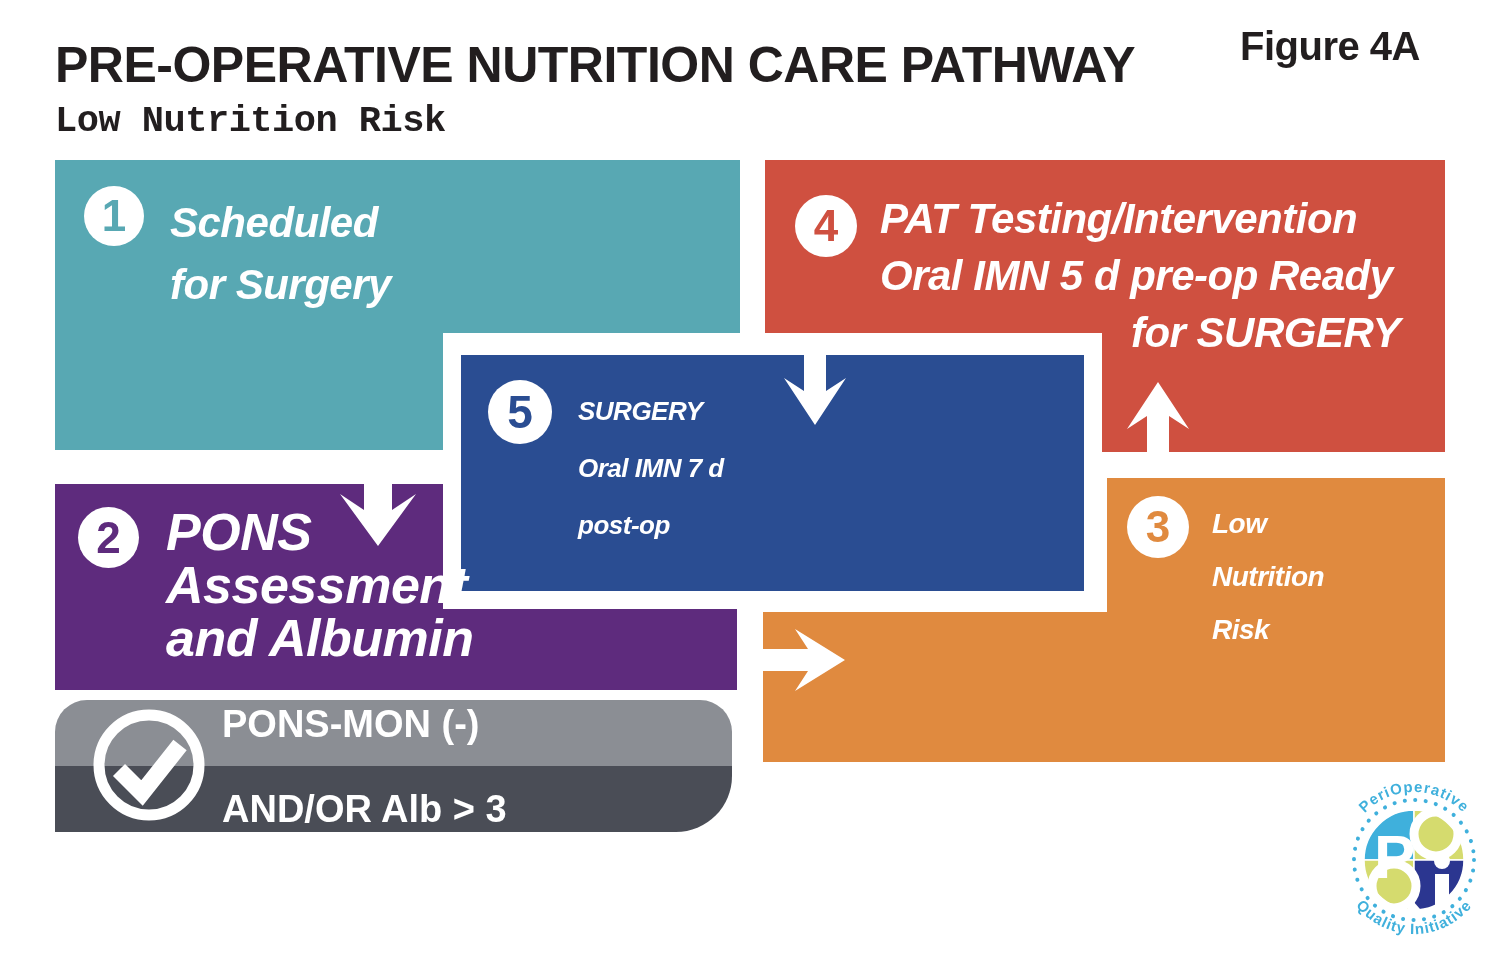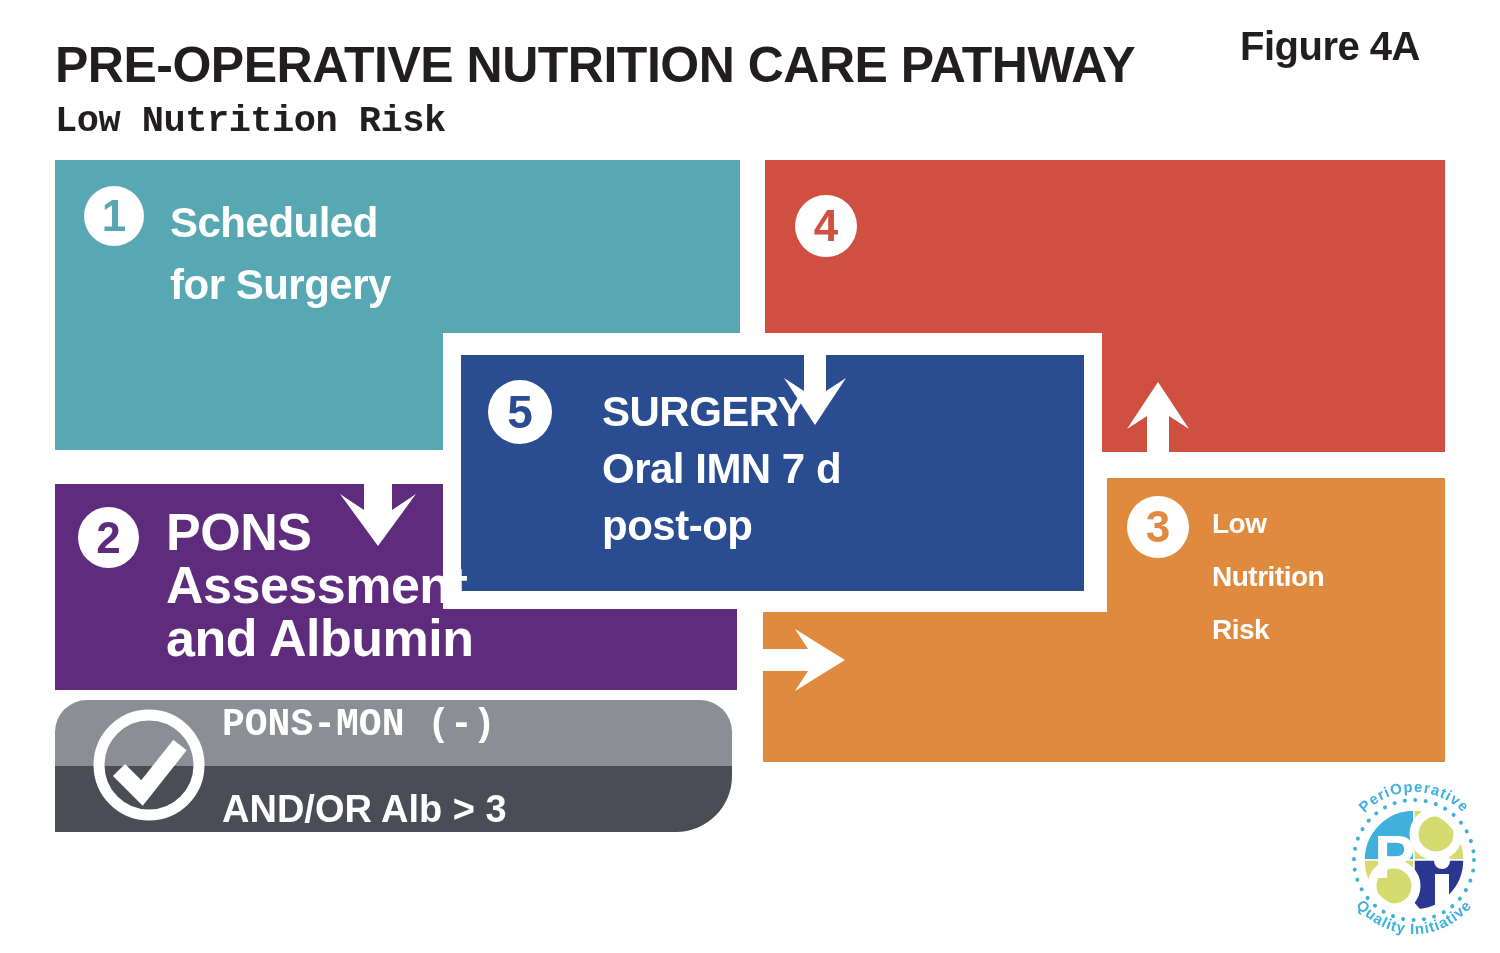--- a/index.html
+++ b/index.html
@@ -4,21 +4,21 @@
 <style>
   html,body{margin:0;padding:0;background:#ffffff;}
   #page{position:relative;width:1500px;height:953px;background:#ffffff;overflow:hidden;
         font-family:"Liberation Sans",sans-serif;}
   .abs{position:absolute;}
   .box{position:absolute;}
   .badge{position:absolute;background:#ffffff;border-radius:50%;
          display:flex;align-items:center;justify-content:center;
          font-weight:bold;}
   .btext{position:absolute;color:#ffffff;font-weight:bold;letter-spacing:-0.5px;}
-  .btext span{display:block;white-space:nowrap;}
+  .btext span{display:block;white-space:nowrap;font-style:italic;}
   .title{position:absolute;color:#221e1f;font-weight:bold;white-space:nowrap;letter-spacing:-0.5px;}
   .graytext{position:absolute;color:#ffffff;font-weight:bold;white-space:nowrap;
             display:flex;align-items:center;}
   svg{display:block;}
 </style>
 </head>
 <body>
 
 <div id="page">
 
@@ -45,40 +45,45 @@
   <div class="badge" style="left:78px;top:507px;width:61px;height:61px;font-size:44px;color:#5e2b7d;">2</div>
   <div class="badge" style="left:1127px;top:496px;width:62px;height:62px;font-size:44px;color:#e08a3f;">3</div>
   <div class="badge" style="left:795px;top:195px;width:62px;height:62px;font-size:44px;color:#cf5040;">4</div>
   <div class="badge" style="left:488px;top:380px;width:64px;height:64px;font-size:46px;color:#2a4d92;">5</div>
 
   <div class="btext" style="left:170px;top:192px;font-size:42px;line-height:62px;">
     <span>Scheduled</span>
     <span>for Surgery</span>
   </div>
 
+  <div class="btext" style="left:880px;top:190px;width:520px;font-size:42px;line-height:57px;">
+    <span>PAT Testing/Intervention</span>
+    <span>Oral IMN 5 d pre-op Ready</span>
+    <span style="text-align:right;">for SURGERY</span>
+  </div>
 
-  <div class="btext" style="left:578px;top:383px;font-size:42px;line-height:57px;margin-left:24px;">
+  <div class="btext" style="left:578px;top:383px;font-size:26px;line-height:57px;">
     <span>SURGERY</span>
     <span>Oral IMN 7 d</span>
     <span>post-op</span>
   </div>
 
   <div class="btext" style="left:166px;top:506px;font-size:52px;line-height:53px;">
     <span>PONS</span>
     <span>Assessment</span>
     <span>and Albumin</span>
   </div>
 
   <div class="btext" style="left:1212px;top:497px;font-size:28px;line-height:53px;">
     <span>Low</span>
     <span>Nutrition</span>
     <span>Risk</span>
   </div>
 
-  <div class="graytext" style="left:222px;top:700px;height:48px;font-size:38px;font-family:Liberation Mono, monospace;">PONS-MON (-)</div>
+  <div class="graytext" style="left:222px;top:700px;height:48px;font-size:38px;">PONS-MON (-)</div>
   <div class="graytext" style="left:222px;top:766px;height:86px;font-size:38px;">AND/OR Alb &gt; 3</div>
 
   <svg class="abs" style="left:88px;top:704px;" width="122" height="122" viewBox="0 0 122 122">
     <circle cx="61" cy="61" r="50" fill="none" stroke="#ffffff" stroke-width="11"></circle>
     <polyline points="31,66 54,89 92,41" fill="none" stroke="#ffffff" stroke-width="17"></polyline>
   </svg>
 
   <svg class="abs" style="left:338px;top:482px;" width="80" height="66" viewBox="0 0 80 66">
     <polygon fill="#ffffff" points="26,0 54,0 54,28 78,12 40,64 2,12 26,28"></polygon>
   </svg>

